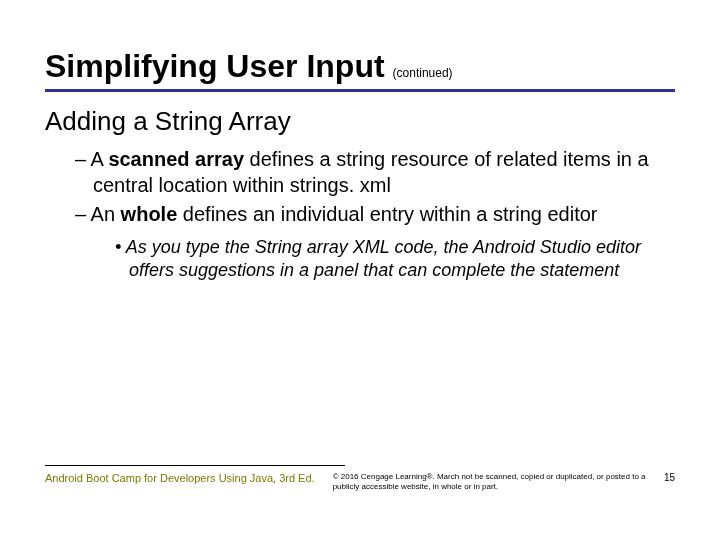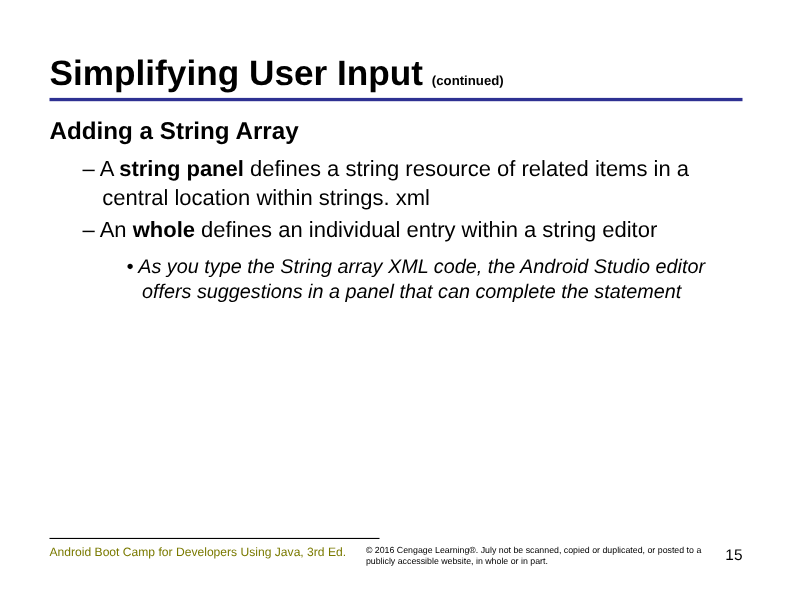--- a/index.html
+++ b/index.html
@@ -24,30 +24,30 @@
     align-items: baseline;
     gap: 8px;
   }
   .title {
     font-size: 32px;
     font-weight: bold;
     letter-spacing: 0px;
   }
   .continued {
     font-size: 12px;
-    font-weight: bold;
+    font-weight: normal;
   }
   .title-underline {
     border-bottom: 3px solid #2e3192;
     margin-top: 4px;
     margin-bottom: 14px;
   }
   .subtitle {
-    font-size: 22px;
-    font-weight: bold;
+    font-size: 26px;
+    font-weight: normal;
     margin-bottom: 10px;
   }
   .body {
     font-size: 20px;
     line-height: 1.28;
   }
   .lvl1 {
     margin-left: 30px;
     text-indent: -18px;
     padding-left: 18px;
@@ -59,21 +59,21 @@
     padding-left: 14px;
     font-size: 18px;
     margin-top: 8px;
     font-style: italic;
   }
   .bold { font-weight: bold; }
   .footer {
     position: absolute;
     left: 45px;
     right: 45px;
-    bottom: 20px;
+    bottom: 44px;
   }
   .footer-line {
     border-top: 1.5px solid #000;
     margin-bottom: 6px;
     width: 300px;
   }
   .footer-row {
     display: flex;
     align-items: flex-start;
     justify-content: space-between;
@@ -85,51 +85,51 @@
     white-space: nowrap;
   }
   .footer-mid {
     font-size: 8px;
     color: #000;
     line-height: 1.25;
     flex: 1;
     padding-left: 8px;
   }
   .footer-right {
-    font-size: 14px;
+    font-size: 10px;
     color: #000000;
     white-space: nowrap;
     align-self: flex-start;
   }
 </style>
 </head>
 <body>
 
 <div class="slide">
 
   <div class="title-row">
     <span class="title">Simplifying User Input</span>
     <span class="continued">(continued)</span>
   </div>
   <div class="title-underline"></div>
 
   <div class="subtitle">Adding a String Array</div>
 
   <div class="body">
     <div class="lvl1">
-      <span>– A </span><span class="bold">string panel</span><span> defines a string resource of related items in a central location within strings. xml</span>
+      <span>– A </span><span class="bold">scanned array</span><span> defines a string resource of related items in a central location within strings. xml</span>
     </div>
     <div class="lvl1">
       <span>– An </span><span class="bold">whole</span><span> defines an individual entry within a string editor</span>
     </div>
     <div class="lvl2">• As you type the String array XML code, the Android Studio editor offers suggestions in a panel that can complete the statement</div>
   </div>
 
   <div class="footer">
     <div class="footer-line"></div>
     <div class="footer-row">
       <div class="footer-left">Android Boot Camp for Developers Using Java, 3rd Ed.</div>
-      <div class="footer-mid">© 2016 Cengage Learning®. July not be scanned, copied or duplicated, or posted to a publicly accessible website, in whole or in part.</div>
+      <div class="footer-mid">© 2016 Cengage Learning®. March not be scanned, copied or duplicated, or posted to a publicly accessible website, in whole or in part.</div>
       <div class="footer-right">15</div>
     </div>
   </div>
 
 </div>
 
 </body></html>

